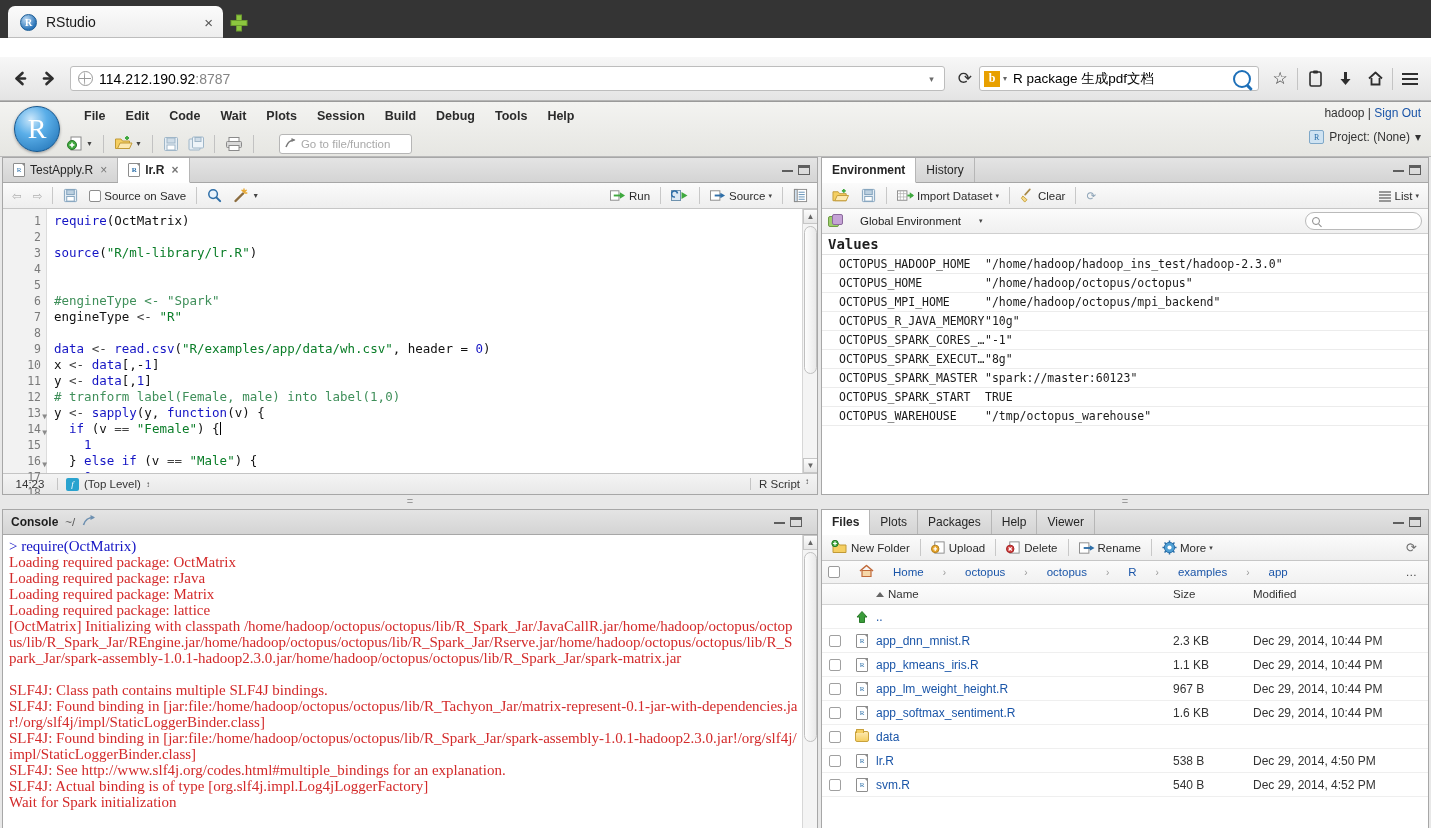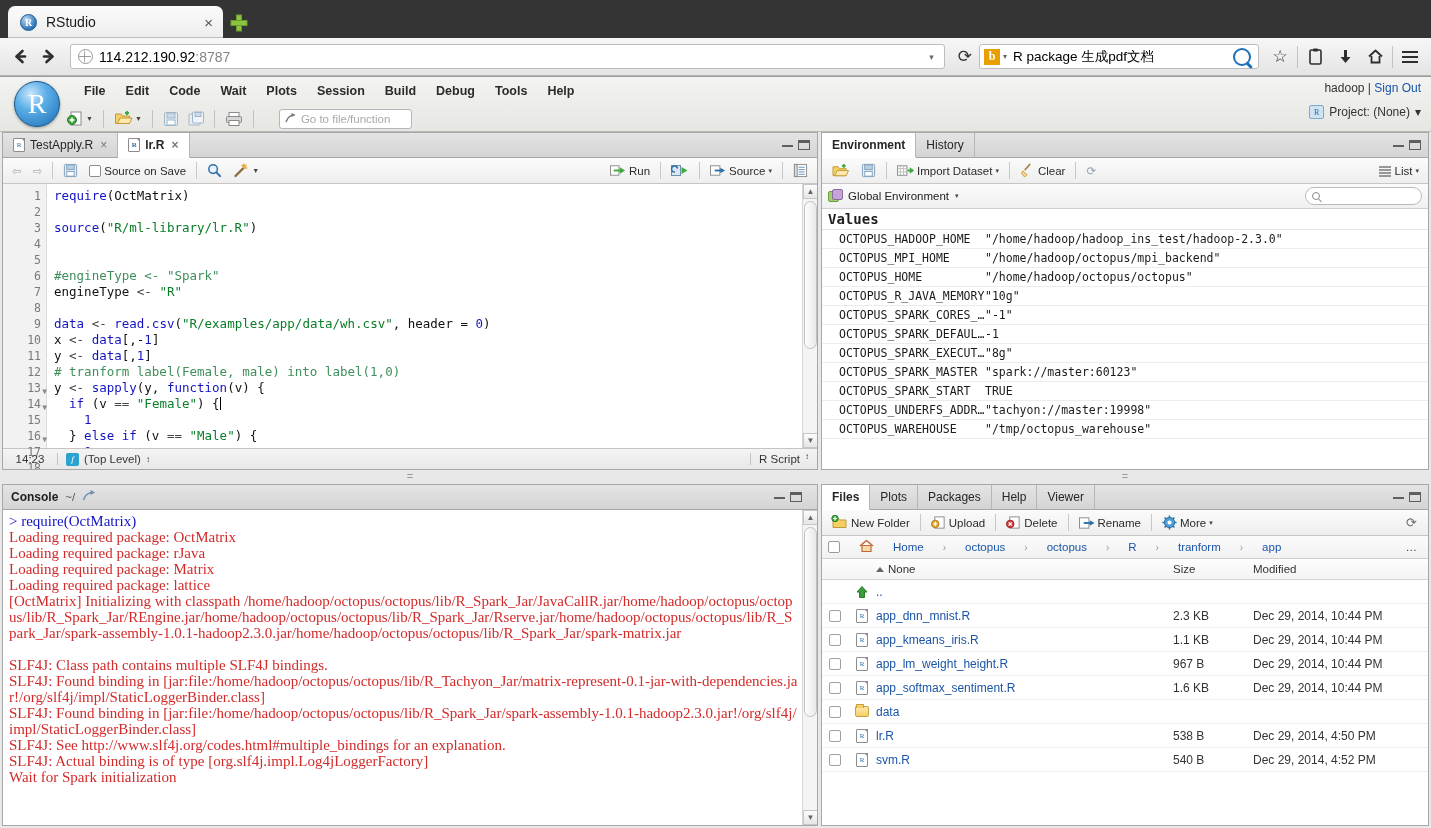--- a/index.html
+++ b/index.html
@@ -32,24 +32,24 @@
   }
   .tab-title { flex: 1; font-size: 14px; color: #1a1a1a; margin-left: 9px; white-space: nowrap; }
   .tab-close { color: #555; font-size: 15px; padding: 0 4px; cursor: pointer; }
   .newtab-plus {
     margin-left: 5px; margin-bottom: 3px;
     width: 22px; height: 24px; cursor: pointer;
     display: flex; align-items: center; justify-content: center;
   }
 
   .browser-navbar {
-    height: 38px;
+    height: 44px;
     background: linear-gradient(#f7f7f7, #e4e4e4);
     border-bottom: 1px solid #b4b4b4;
-    display: flex; align-items: center; padding: 0 6px;
+    display: flex; align-items: center; padding: 0 6px; margin-top: 19px;
   }
   .nav-arrow {
     width: 28px; height: 26px; border-radius: 14px;
     display: flex; align-items: center; justify-content: center;
     color: #303030; font-size: 19px; cursor: pointer;
   }
   .urlbar {
     flex: 1; height: 25px; margin: 0 6px 0 8px;
     background: #fff; border: 1px solid #bdbdbd; border-radius: 3px;
     display: flex; align-items: center; padding: 0 4px;
@@ -288,21 +288,21 @@
     font-family: Liberation Serif, serif; font-size: 15px;
     line-height: 16px; white-space: pre-wrap; word-break: break-all;
   }
   .c-prompt { color: #1414c4; }
   .c-err { color: #d32a2a; }
 
   
   .env-filterbar {
     height: 25px; flex: none; display: flex; align-items: center;
     background: linear-gradient(#fbfbfb,#f0f0f0);
-    border-bottom: 1px solid #cfcfcf; padding: 0 6px; gap: 6px;
+    border-bottom: 1px solid #cfcfcf; padding: 0 6px; gap: 18px;
     font-size: 11.5px; color: #222;
   }
   .globe-env {
     width: 14px; height: 14px; position: relative; flex: none;
   }
   .globe-env::before {
     content: ""; position: absolute; left: 0; top: 2px; width: 9px; height: 9px;
     background: #9fcf6e; border: 1px solid #6e9c45; border-radius: 2px;
   }
   .globe-env::after {
@@ -779,56 +779,48 @@
         </div>
 
         <div class="env-list">
           <div class="env-section">Values</div>
           <div id="envrows">
               <div class="env-row">
                 <span class="env-name">OCTOPUS_HADOOP_HOME</span>
                 <span class="env-val">"/home/hadoop/hadoop_ins_test/hadoop-2.3.0"</span>
               </div>
               <div class="env-row">
+                <span class="env-name">OCTOPUS_HOME</span>
+                <span class="env-val">"/home/hadoop/octopus/octopus"</span>
+              </div>
+              <div class="env-row">
                 <span class="env-name">OCTOPUS_MPI_HOME</span>
                 <span class="env-val">"/home/hadoop/octopus/mpi_backend"</span>
-              </div>
-              <div class="env-row">
-                <span class="env-name">OCTOPUS_HOME</span>
-                <span class="env-val">"/home/hadoop/octopus/octopus"</span>
               </div>
               <div class="env-row">
                 <span class="env-name">OCTOPUS_R_JAVA_MEMORY</span>
                 <span class="env-val">"10g"</span>
               </div>
               <div class="env-row">
                 <span class="env-name">OCTOPUS_SPARK_CORES_…</span>
                 <span class="env-val">"-1"</span>
-              </div>
-              <div class="env-row">
-                <span class="env-name">OCTOPUS_SPARK_DEFAUL…</span>
-                <span class="env-val">-1</span>
               </div>
               <div class="env-row">
                 <span class="env-name">OCTOPUS_SPARK_EXECUT…</span>
                 <span class="env-val">"8g"</span>
               </div>
               <div class="env-row">
                 <span class="env-name">OCTOPUS_SPARK_MASTER</span>
                 <span class="env-val">"spark://master:60123"</span>
               </div>
               <div class="env-row">
                 <span class="env-name">OCTOPUS_SPARK_START</span>
                 <span class="env-val">TRUE</span>
               </div>
               <div class="env-row">
-                <span class="env-name">OCTOPUS_UNDERFS_ADDR…</span>
-                <span class="env-val">"tachyon://master:19998"</span>
-              </div>
-              <div class="env-row">
                 <span class="env-name">OCTOPUS_WAREHOUSE</span>
                 <span class="env-val">"/tmp/octopus_warehouse"</span>
               </div>
             </div>
         </div>
       </div>
 
       <div class="pane-splitter"></div>
 
       <div class="panel" style="flex:1;">
@@ -912,32 +904,32 @@
             </svg>
           </span>
           <span class="crumb">Home</span>
           <span class="crumb-sep">›</span>
           <span class="crumb">octopus</span>
           <span class="crumb-sep">›</span>
           <span class="crumb">octopus</span>
           <span class="crumb-sep">›</span>
           <span class="crumb">R</span>
           <span class="crumb-sep">›</span>
-          <span class="crumb">tranform</span>
+          <span class="crumb">examples</span>
           <span class="crumb-sep">›</span>
           <span class="crumb">app</span>
           <span class="cb-more">…</span>
         </div>
 
         <div class="files-colhead">
           <span class="fh-check"></span>
           <span class="fh-ico"></span>
           <span class="fh-name">
             <span class="sort-tri"></span>
-            <span>None</span>
+            <span>Name</span>
           </span>
           <span class="fh-size">Size</span>
           <span class="fh-mod">Modified</span>
         </div>
 
         <div class="files-list" id="filerows">
             <div class="file-row">
               <span class="fr-check"></span>
               <span class="fr-ico">
                 <svg width="14" height="14" viewBox="0 0 14 14">

